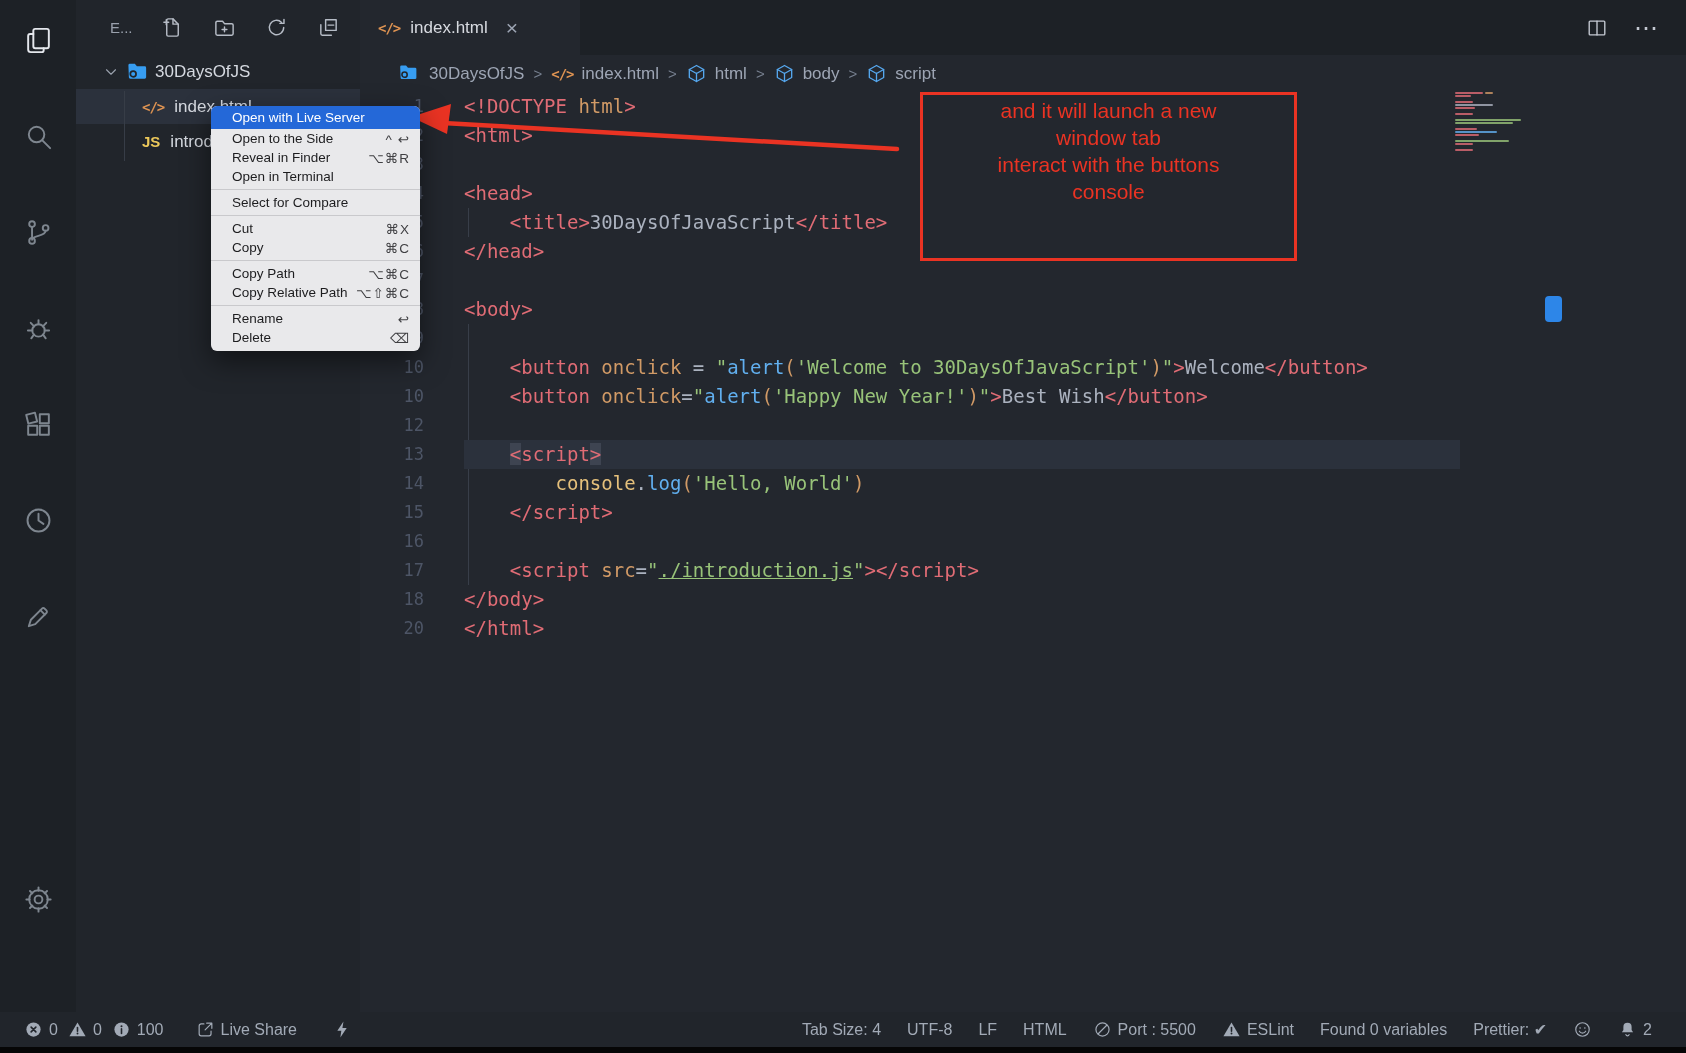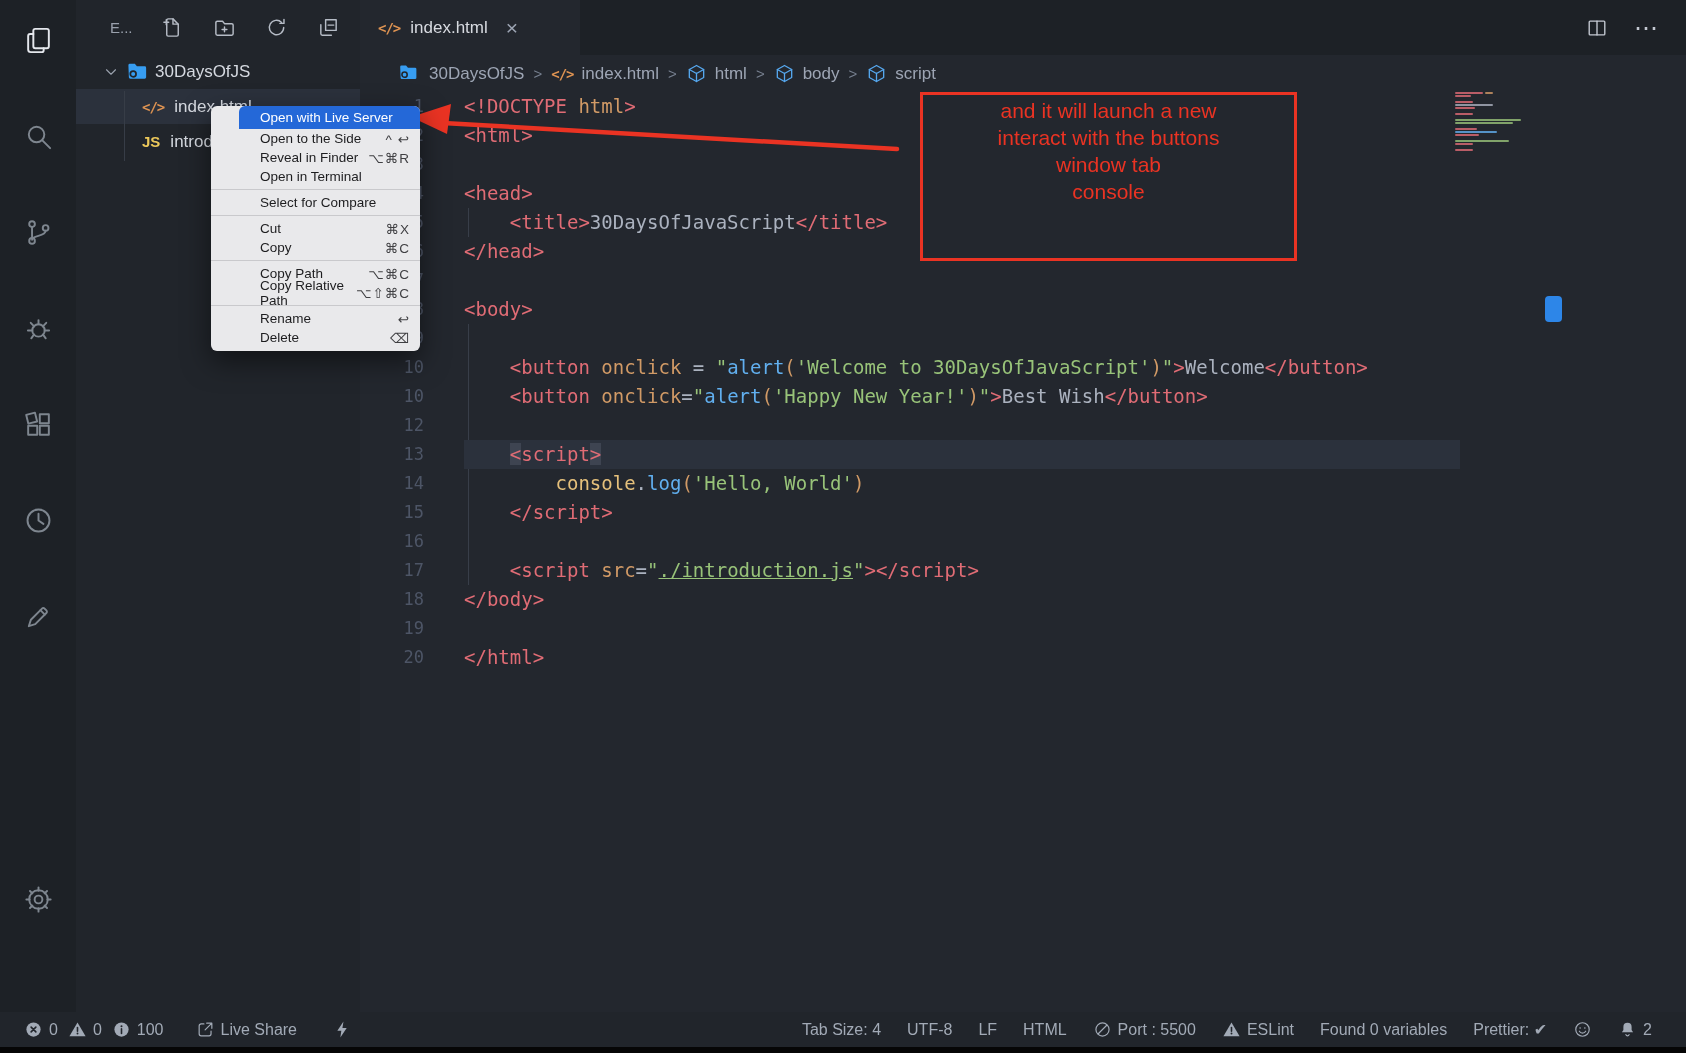--- a/index.html
+++ b/index.html
@@ -63,21 +63,21 @@
 
   .minimap{position:absolute;left:1095px;top:92px;width:92px;}
   .mm-row{height:2px;margin-bottom:1px;display:flex;gap:2px;}
   .mm-seg{height:2px;border-radius:1px;}
   .overview-marker{position:absolute;left:1185px;top:296px;width:17px;height:26px;background:#2d86e8;border-radius:4px;}
 
   
   .context-menu{position:absolute;left:211px;top:106px;width:209px;background:#e9e9eb;border-radius:6px;
                 box-shadow:0 10px 28px rgba(0,0,0,.5);padding:0 0 4px 0;z-index:60;
                 font-size:13.5px;color:#1d1d1f;}
-  .mi{display:flex;height:19px;align-items:center;padding:0 10px 0 21px;margin-left:28px;}
+  .mi{display:flex;height:19px;align-items:center;padding:0 10px 0 21px;}
   .mi.hl{background:#2468d8;color:#fff;border-radius:6px 6px 0 0;height:23px;}
   .mi .sc{margin-left:auto;color:#3f3f42;letter-spacing:1px;}
   .mi.hl .sc{color:#fff;}
   .msep{height:1px;background:#c9c9cc;margin:3px 0;}
 
   
   .arrow-svg{position:absolute;left:0;top:0;z-index:55;pointer-events:none;}
   .annotation{position:absolute;left:920px;top:92px;width:371px;height:161px;border:3px solid #ea3323;
               z-index:45;color:#ea3323;font-size:21px;line-height:27px;text-align:center;padding-top:2px;
               background:rgba(35,39,46,0.0);}
@@ -346,24 +346,20 @@
         </div>
         <div class="line">
           <div class="ln">17</div>
           <span class="lc"><span class="tk-p">    </span><span class="tk-t">&lt;script </span><span class="tk-a">src</span><span class="tk-p">=</span><span class="tk-s">"</span><span class="tk-u">./introduction.js</span><span class="tk-s">"</span><span class="tk-t">&gt;&lt;/script&gt;</span></span>
         </div>
         <div class="line">
           <div class="ln">18</div>
           <span class="lc"><span class="tk-t">&lt;/body&gt;</span></span>
         </div>
         <div class="line">
-          <div class="ln">19</div>
-          <span class="lc"></span>
-        </div>
-        <div class="line">
           <div class="ln">20</div>
           <span class="lc"><span class="tk-t">&lt;/html&gt;</span></span>
         </div>
       </div>
     <div class="minimap" id="minimap">
         <div class="mm-row">
           <div class="mm-seg" style="width: 28px; background: rgb(224, 108, 117); opacity: 0.8;"></div>
           <div class="mm-seg" style="width: 8px; background: rgb(209, 154, 102); opacity: 0.8;"></div>
         </div>
         <div class="mm-row">
@@ -466,22 +462,22 @@
       </div>
     </div>
 
   <svg class="arrow-svg" width="1686" height="1053">
     <line x1="443" y1="123" x2="897" y2="149" stroke="#ea3323" stroke-width="4.5"></line>
     <polygon points="411,117 451,104 447,134" fill="#ea3323" stroke="none"></polygon>
   </svg>
 
   <div class="annotation" id="annot">
       <div>and it will launch a new</div>
+      <div>window tab</div>
       <div>interact with the buttons</div>
-      <div>window tab</div>
       <div>console</div>
     </div>
 
   <div class="statusbar">
     <div class="sb-left" id="sb-left">
         <div class="sb-item">
           <span>
             <svg viewBox="0 0 24 24">
               <circle cx="12" cy="12" r="9" fill="currentColor" stroke="none"></circle>
               <path d="M9 9l6 6M15 9l-6 6" stroke="#21252b" stroke-width="2"></path>

